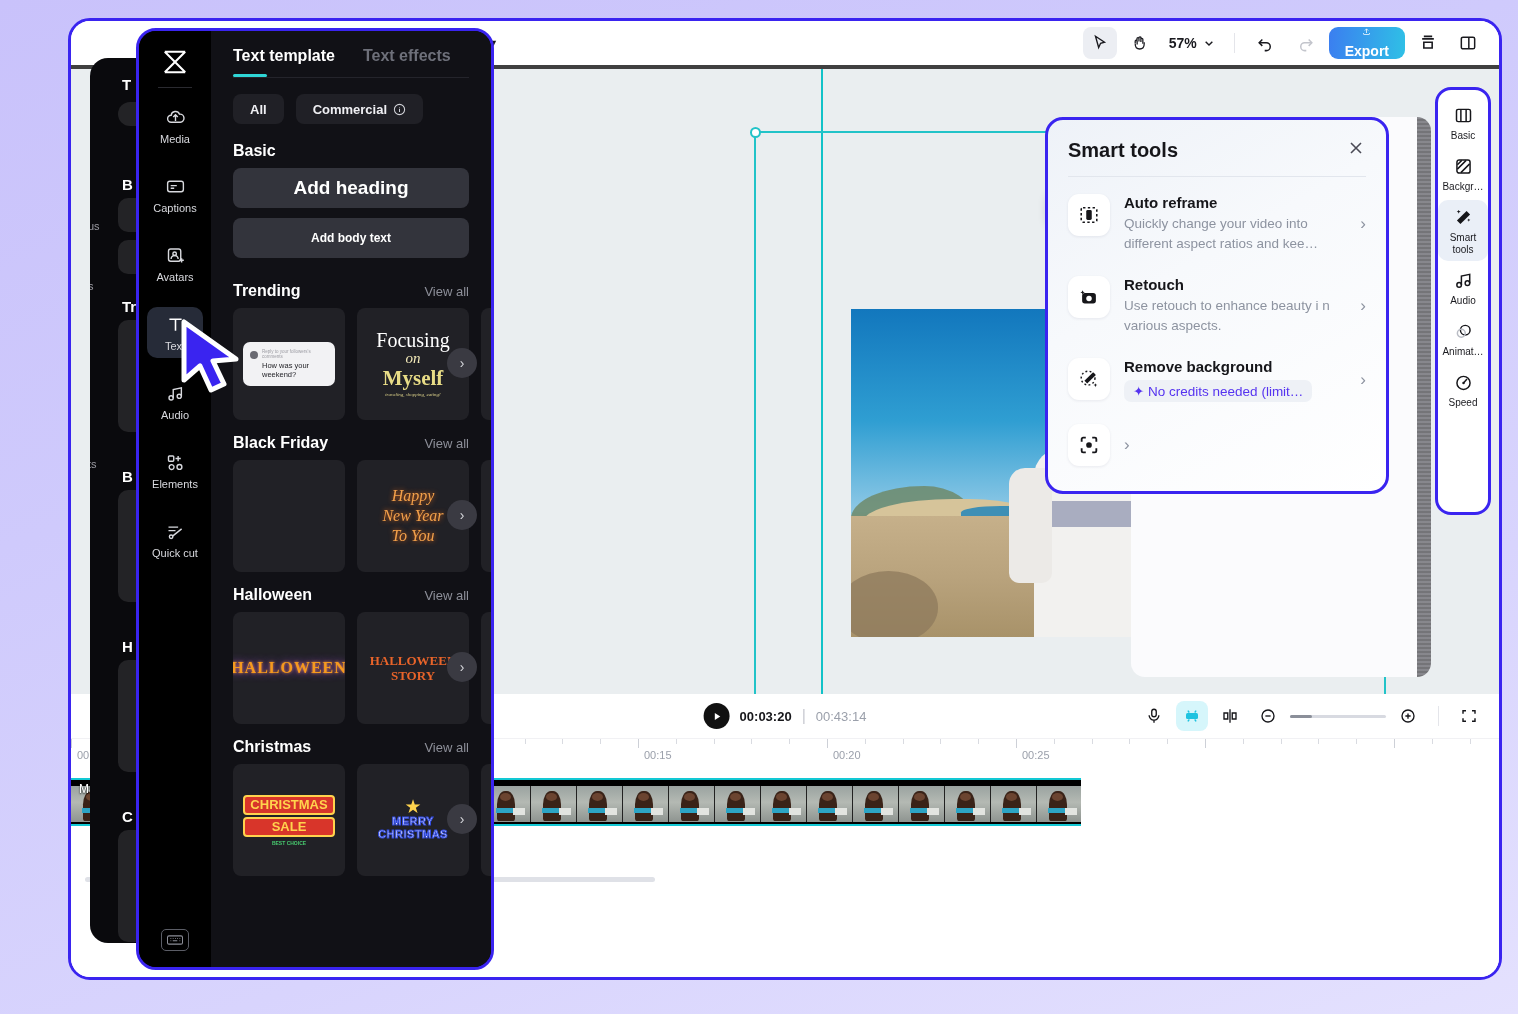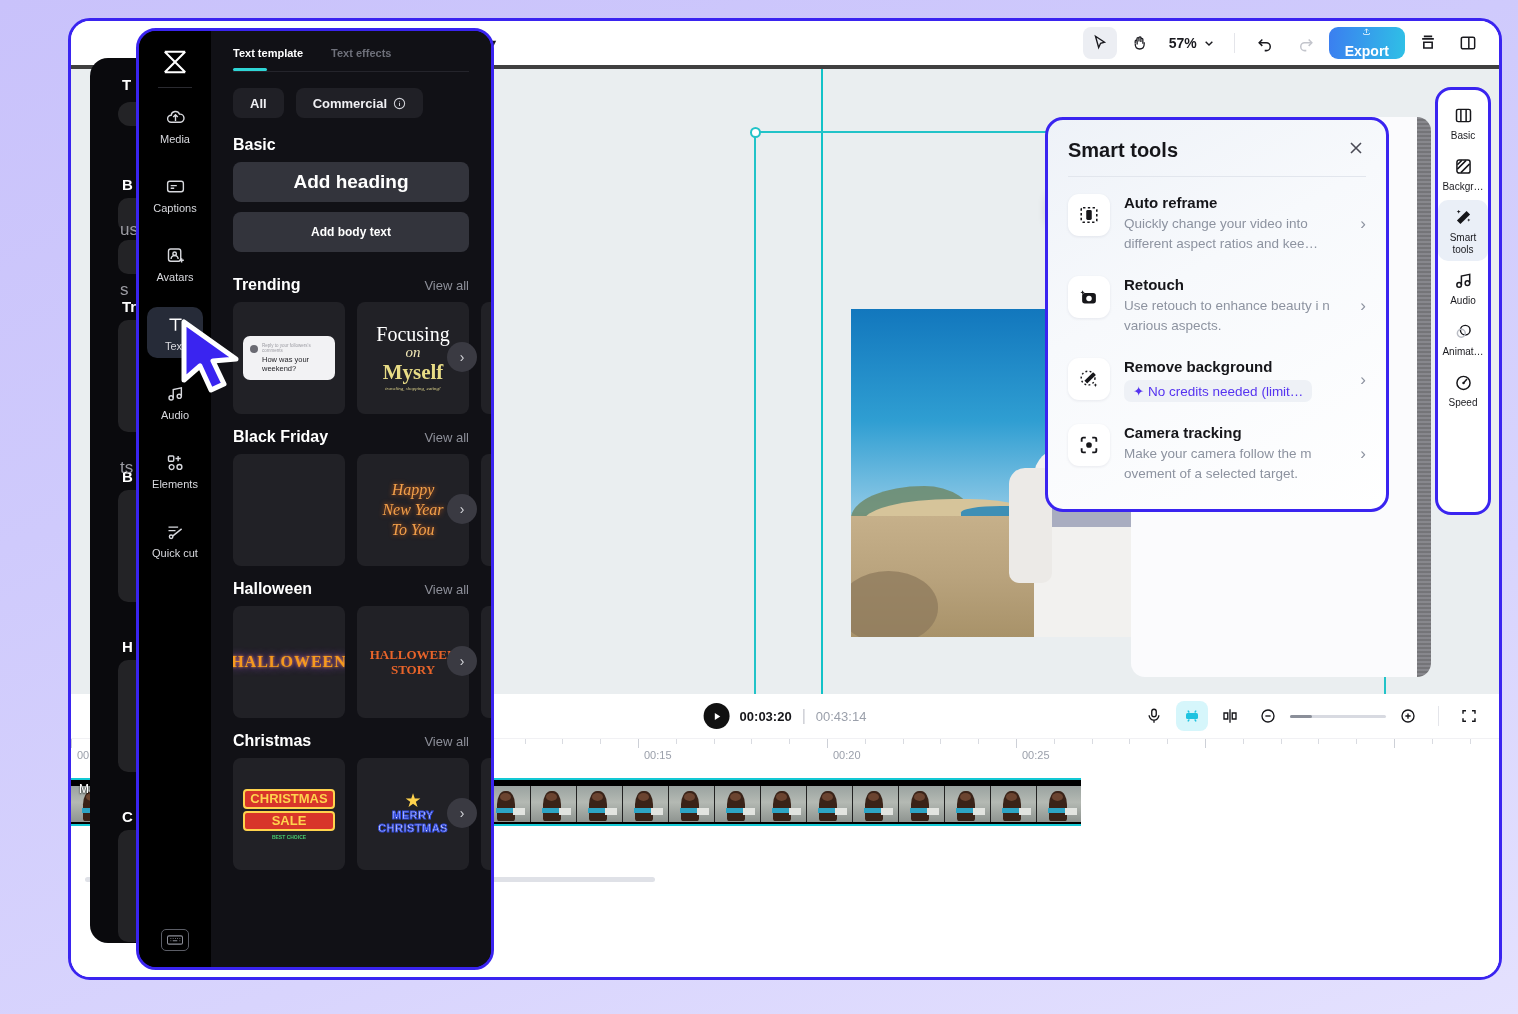--- a/index.html
+++ b/index.html
@@ -206,21 +206,21 @@
   .st-arrow { color:#8d93a0; font-size:17px; align-self:center; flex:none; }
 
   
   #dark-behind {
     position:absolute; left: 90px; top: 58px;
     width: 330px; height: 885px;
     background:#0a0a0d; border-radius: 18px; overflow:hidden; z-index: 50;
   }
   #dark-behind .bsec { position:absolute; color:#fff; font-weight:bold; font-size:15px; left:32px; }
   #dark-behind .bcard { position:absolute; left:28px; width:120px; background:#232326; border-radius:10px; }
-  #dark-behind .bside { position:absolute; left:-2px; font-size:17px; color:#9b9ba2;margin-left:32px; }
+  #dark-behind .bside { position:absolute; left:-2px; font-size:11px; color:#9b9ba2; }
 
   
   #text-panel {
     position:absolute; left: 136px; top: 28px;
     width: 358px; height: 942px;
     background:#0c0c10; border-radius: 20px; border:3px solid #3a24f0;
     overflow:hidden; z-index: 60;
     display:flex;
   }
   #icon-rail { width: 72px; background:#000; flex:none; position:relative; padding-top: 12px; }
@@ -228,21 +228,21 @@
   .rail-sep { width:34px; height:1px; background:#2a2a30; margin: 2px auto 12px; }
   .nav-item { width:56px; margin: 0 auto 18px; padding: 7px 0 5px; border-radius:10px;
     display:flex; flex-direction:column; align-items:center; gap:5px; color:#d8d9de; }
   .nav-item.active { background: #262b38; }
   .nav-label { font-size:11px; color:#d8d9de; text-align:center; line-height:13px; }
   .kbd-btn { position:absolute; left:22px; bottom:16px; width:28px; height:22px;
     border:1.5px solid #5b5d66; border-radius:5px; display:flex; align-items:center; justify-content:center;}
 
   #panel-body { flex:1; min-width:0; background:#111116; position:relative; overflow:hidden; }
   .tabs { display:flex; gap:28px; padding: 16px 22px 0; }
-  .tab { font-size:11px; font-weight:bold; color:#6e707a; position:relative; padding-bottom:12px; }
+  .tab { font-size:16px; font-weight:bold; color:#6e707a; position:relative; padding-bottom:12px; }
   .tab.active { color:#fff; }
   .tab.active::after { content:""; position:absolute; left:0; bottom:0; width:34px; height:3px;
     background:#2fd6d6; border-radius:2px; }
   .tabs-rule { height:1px; background:#24242b; margin: 0 22px; }
   .chips { display:flex; gap:12px; padding: 16px 22px 0; }
   .chip { height:30px; border-radius:8px; background:#202026; color:#f0f0f4;
     font-size:13px; font-weight:bold; display:flex; align-items:center; gap:6px; padding: 0 17px;}
   .sec-title { color:#fff; font-size:16px; font-weight:bold; padding: 18px 22px 8px; }
   .btn-big { margin: 0 22px 10px; height:40px; background:#33343c; border-radius:8px;
     display:flex; align-items:center; justify-content:center; color:#fff; }
@@ -767,24 +767,20 @@
       <span class="st-arrow">›</span>
     </div>
 
     <div class="st-row">
       <div class="st-ico">
         <svg width="22" height="22" viewBox="0 0 24 24" fill="none" stroke="#16161a" stroke-width="2">
             <path d="M4 8.5V5.5A1.5 1.5 0 015.5 4h3M20 8.5V5.5A1.5 1.5 0 0018.5 4h-3M4 15.5v3A1.5 1.5 0 005.5 20h3M20 15.5v3a1.5 1.5 0 01-1.5 1.5h-3"></path>
             <circle cx="12" cy="12" r="3.1" fill="#16161a" stroke="none"></circle>
           </svg>
       </div>
-      <div class="st-mid">
-        <div class="st-name">Camera tracking</div>
-        <div class="st-desc">Make your camera follow the m ovement of a selected target.</div>
-      </div>
       <span class="st-arrow">›</span>
     </div>
   </div>
 
   <div id="right-rail">
     <div class="rail-item">
       <svg width="21" height="21" viewBox="0 0 24 24" fill="none" stroke="#16161a" stroke-width="1.7">
           <rect x="4" y="5" width="16" height="14" rx="2"></rect>
           <path d="M9 5v14M15 5v14"></path>
         </svg>

